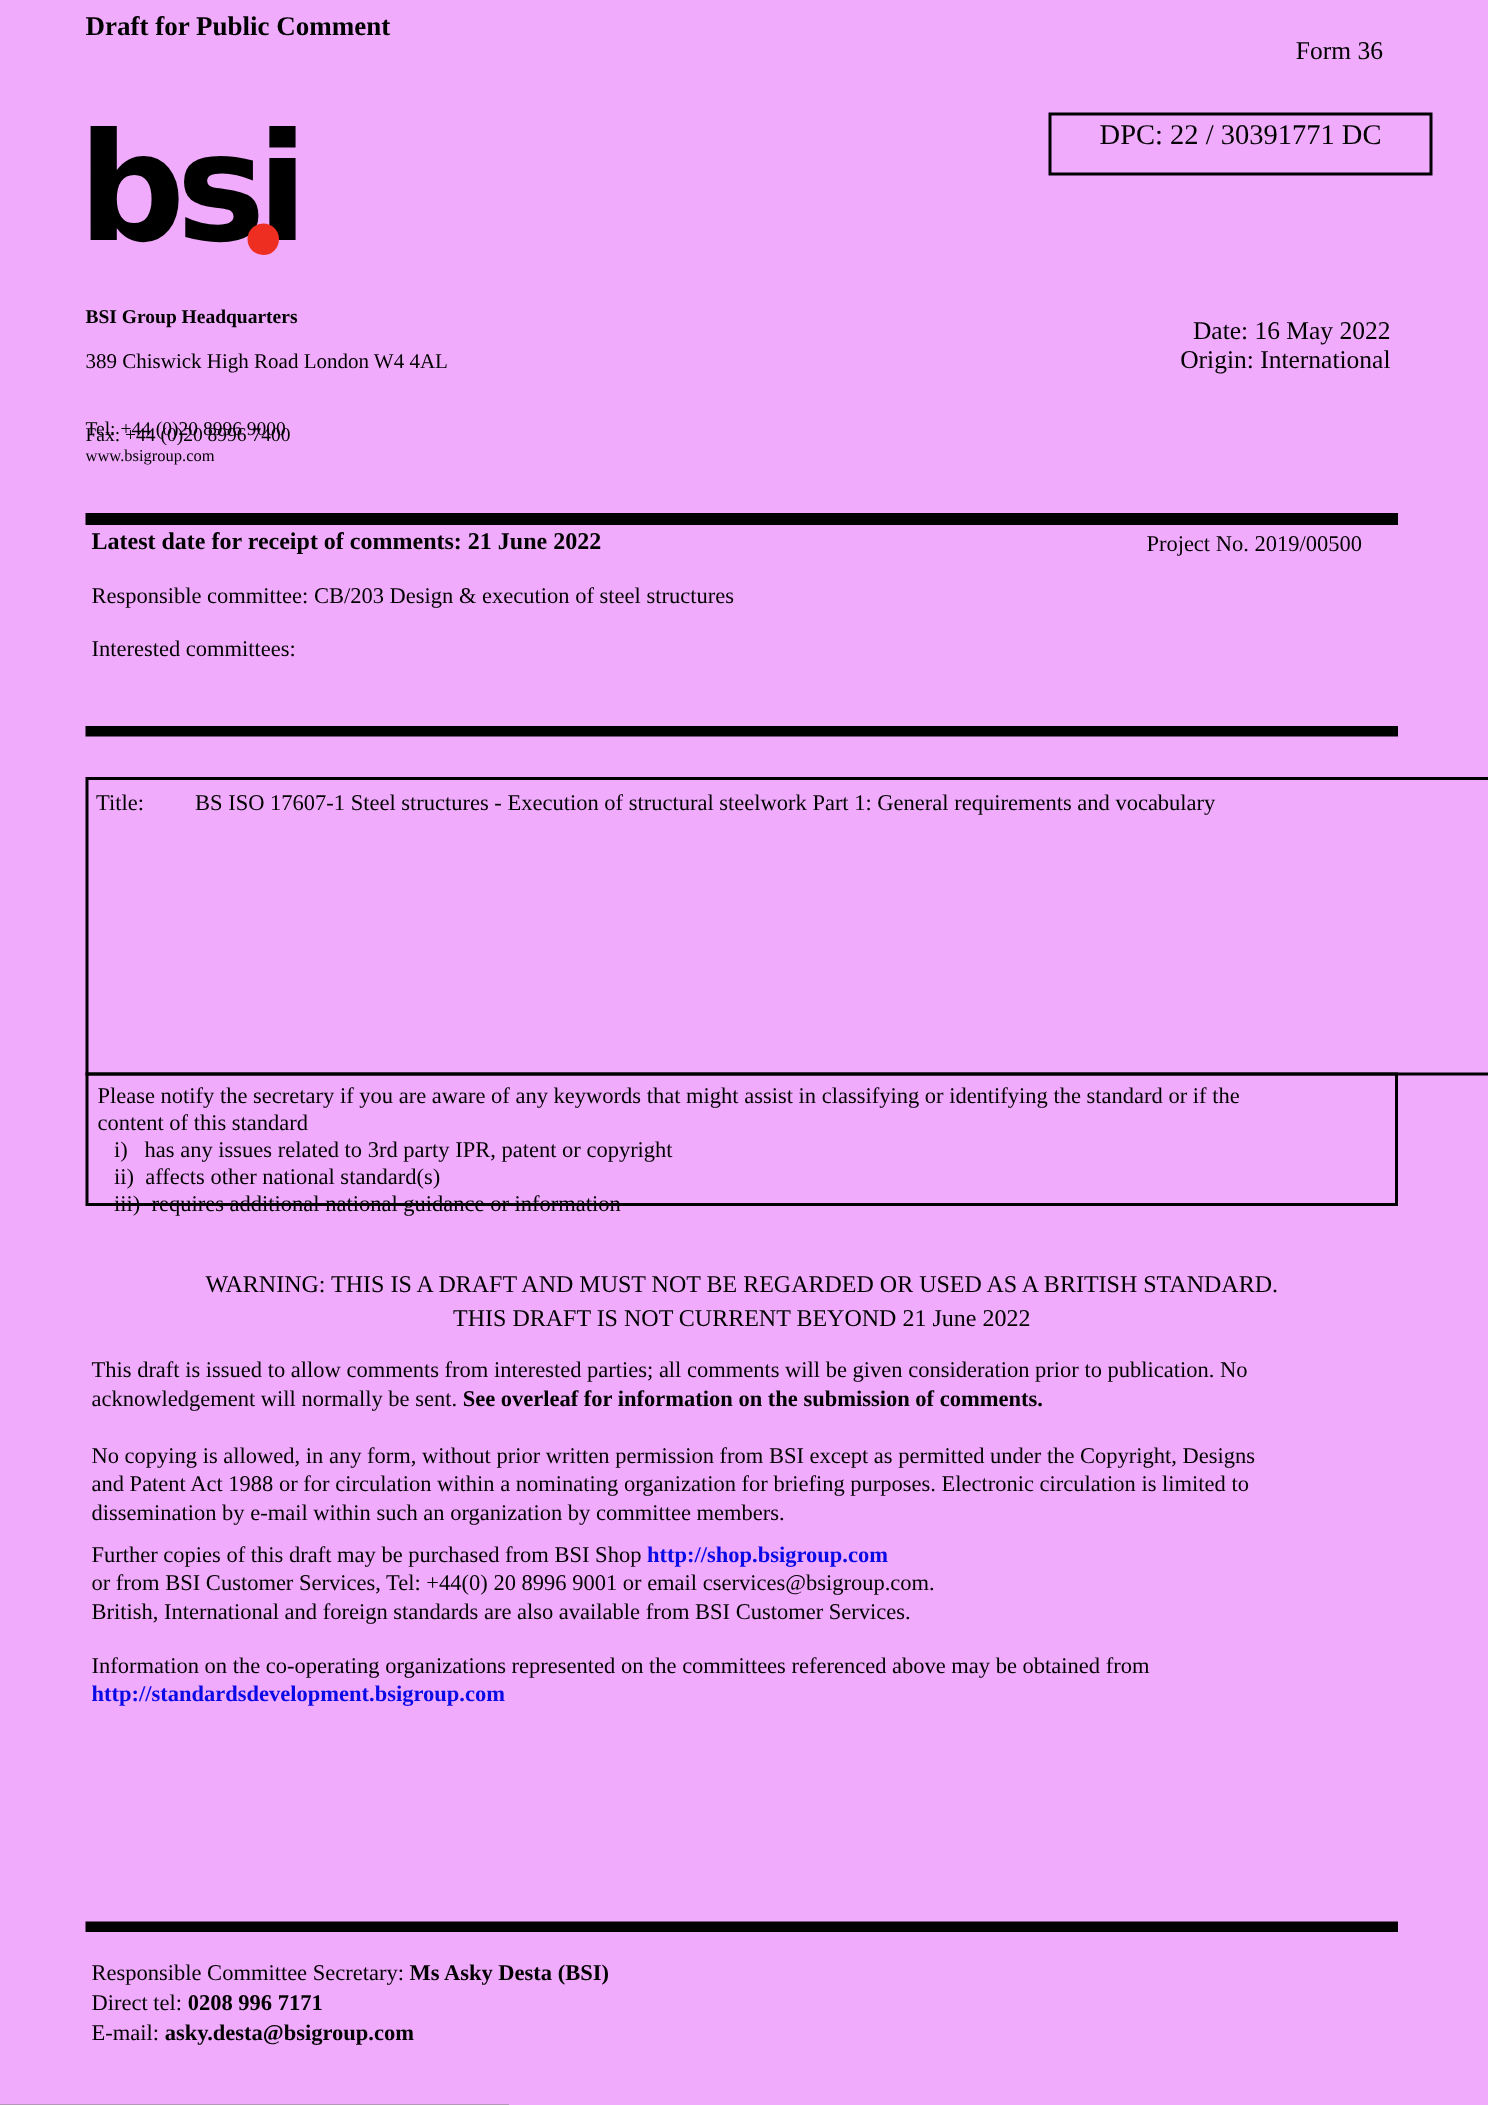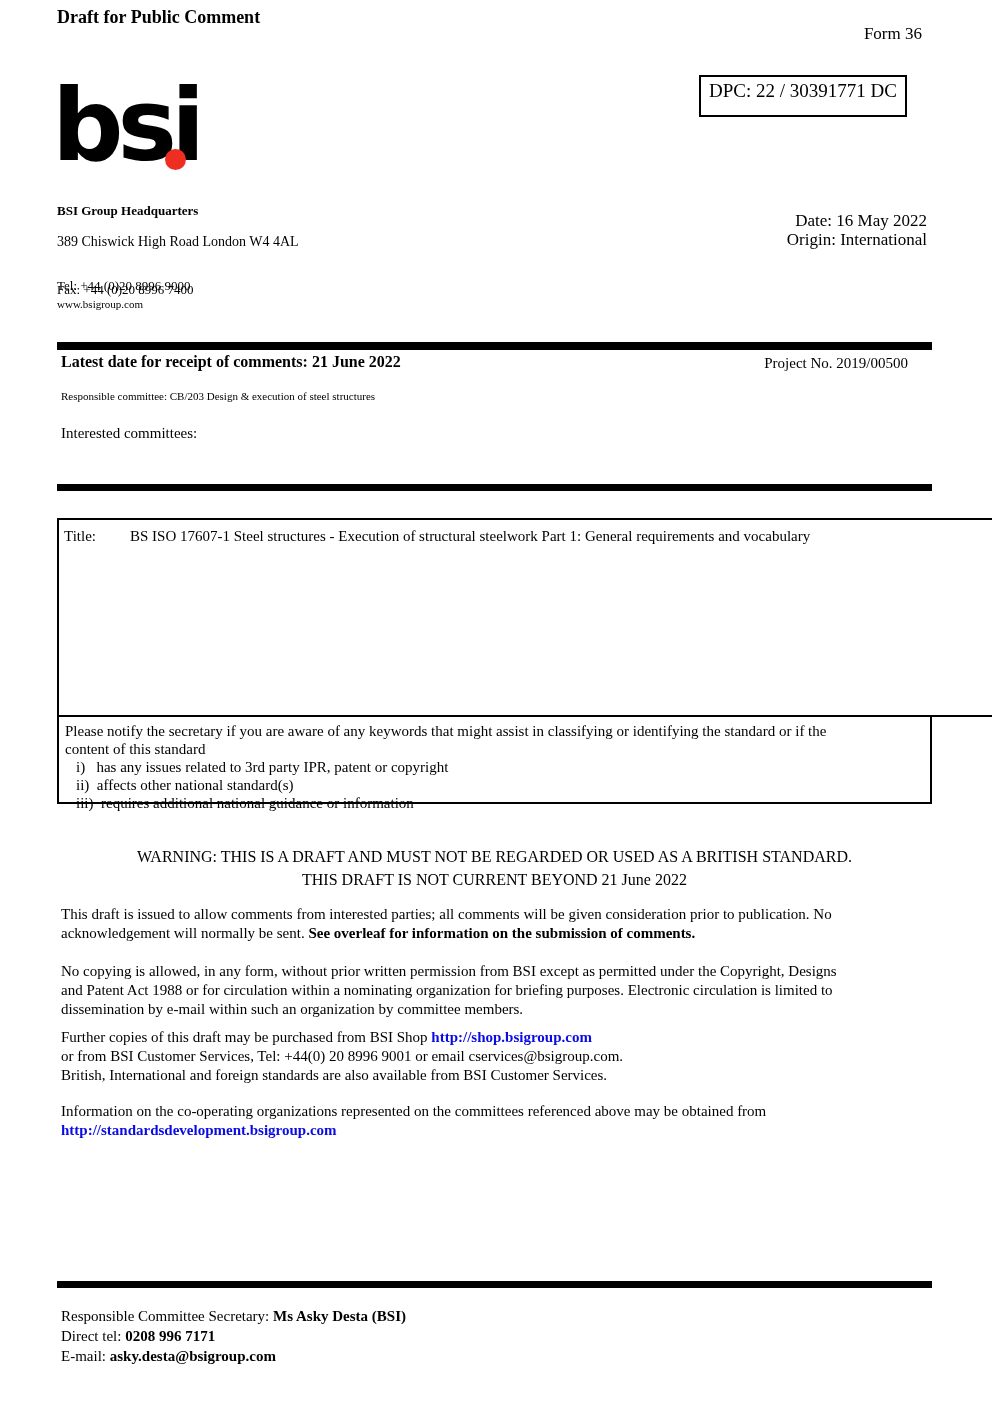--- a/index.html
+++ b/index.html
@@ -1,33 +1,33 @@
 <!DOCTYPE html>
 <html style="--brand-red: #ee2e20; --link-blue: #0a0ae6;"><head>
 <meta charset="utf-8">
 <style>
   html,body{margin:0;padding:0;background:#888;}
   #page{
     position:relative;
     width:992px;height:1403px;
-    background:#ffffff;
+    background:#f0abfc;
     font-family:"Liberation Serif", serif;
     color:#000;
     margin:0 auto;
     overflow:hidden;
   }
   .abs{position:absolute;}
   .bold{font-weight:bold;}
   .bar{position:absolute;background:#000;left:57px;width:875px;}
   .link{color:var(--link-blue,#0000ee);font-weight:bold;text-decoration:none;cursor:pointer;}
 
   #header-left{left:57px;top:7px;font-size:18px;font-weight:bold;}
   #form-number{right:70px;top:24px;font-size:17px;}
   #dpc-box{
-    left:699px;top:75px;width:208px;height:42px;
+    left:699px;top:75px;width:256px;height:42px;
     border:2px solid #000;box-sizing:border-box;
     text-align:center;font-size:19px;padding-top:3px;
   }
   #logo{left:52px;top:76px;font-family:"DejaVu Sans",sans-serif;
     font-weight:bold;font-size:100px;line-height:100px;letter-spacing:-6px;}
   #logo-dot{left:165px;top:149px;width:21px;height:21px;border-radius:50%;
     background:var(--brand-red,#ee2e20);}
 
   .addr{left:57px;}
   #addr-hq{top:203px;font-size:13px;font-weight:bold;}
@@ -37,21 +37,21 @@
   #addr-web{top:298px;font-size:11px;font-family:Liberation Serif, serif;}
 
   #date-block{right:65px;top:211px;text-align:right;font-size:17px;line-height:19px;}
 
   #bar-top{top:342px;height:8px;}
   #bar-mid{top:484px;height:7px;}
   #bar-bottom{top:1281px;height:7px;}
 
   #latest-date{left:61px;top:353px;font-size:16px;font-weight:bold;}
   #project-no{right:84px;top:355px;font-size:15px;}
-  #responsible{left:61px;top:390px;font-size:11px;}
+  #responsible{left:61px;top:390px;font-size:15px;}
   #interested{left:61px;top:425px;font-size:15px;}
 
   #title-box{
     left:57px;top:518px;width:990px;height:199px;
     border:2px solid #000;box-sizing:border-box;
     font-size:15px;padding:8px 5px;display:flex;align-items:flex-start;
   }
   #title-box .label{width:66px;flex:0 0 66px;}
   #title-box .text{flex:1;}
 

